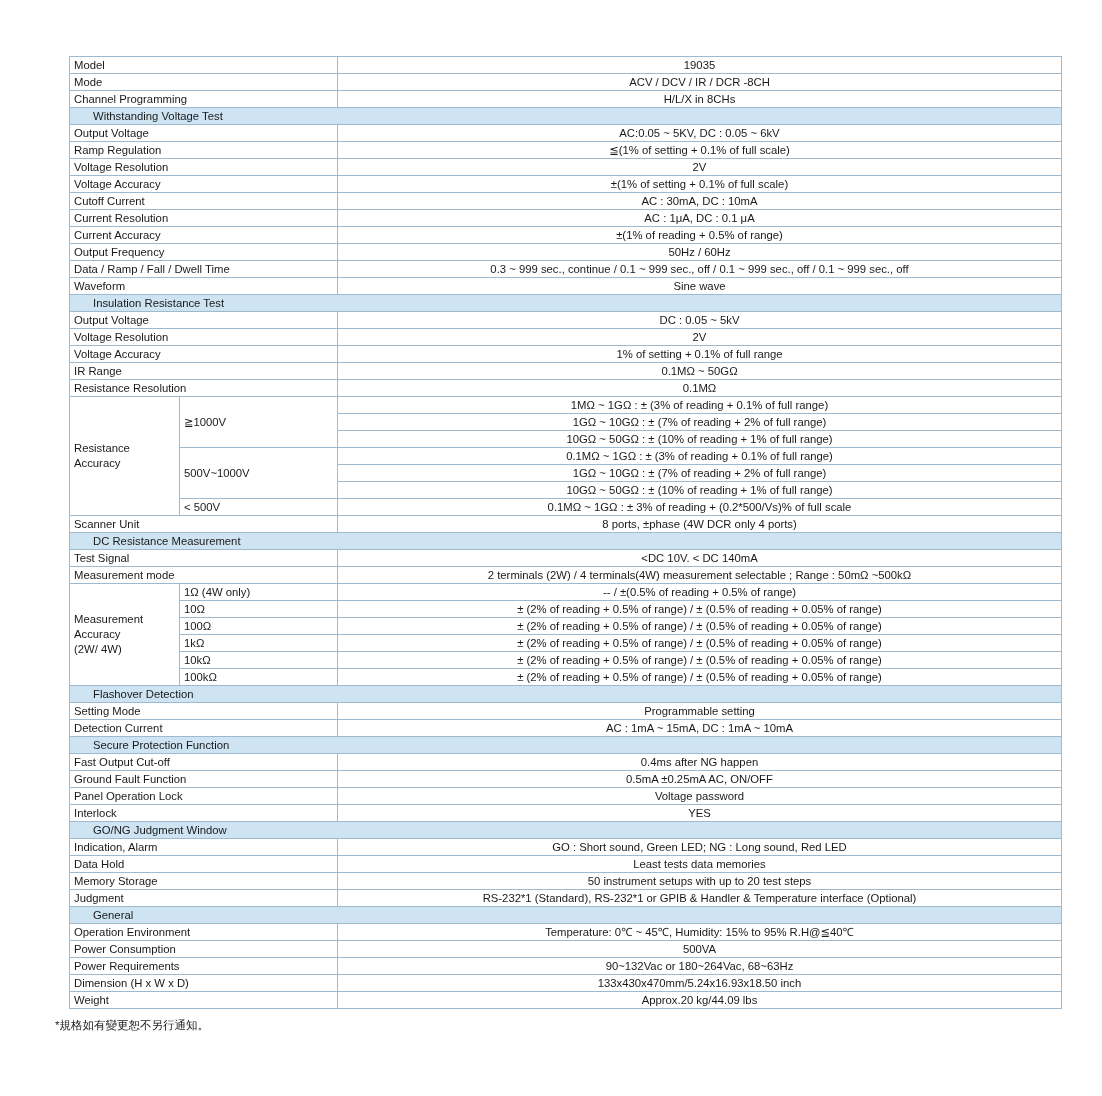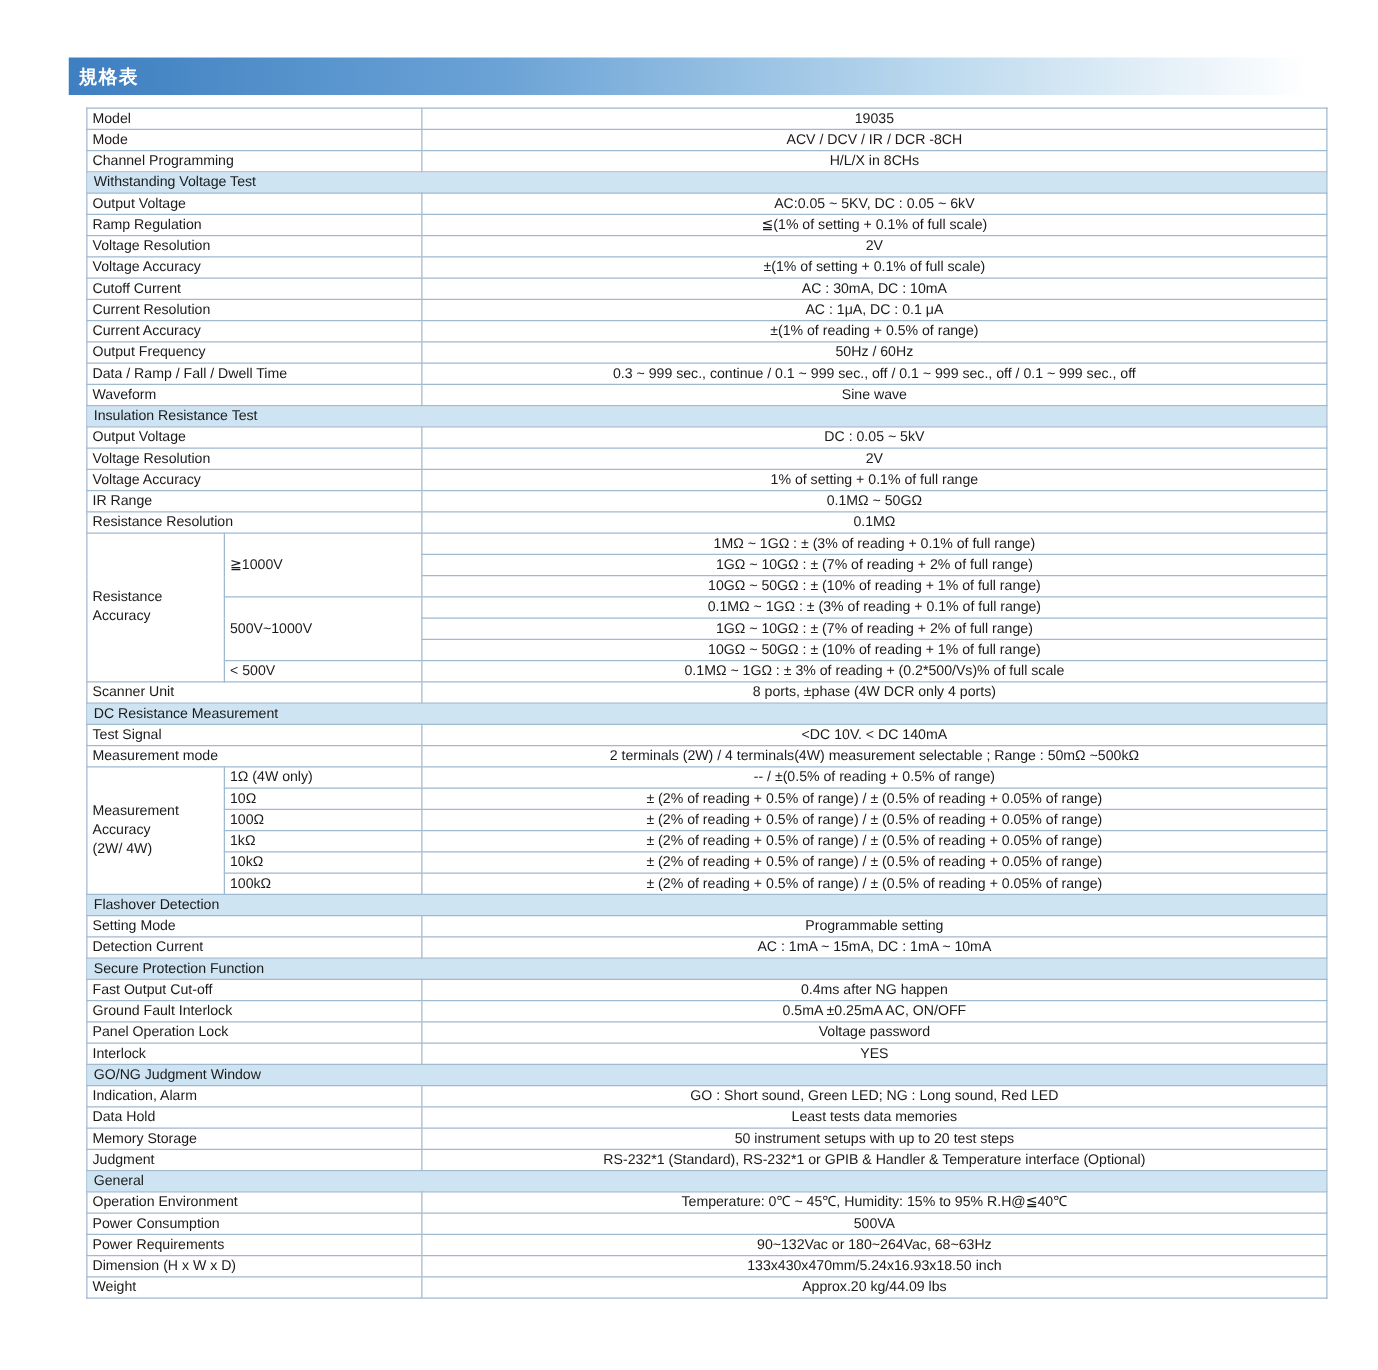--- a/index.html
+++ b/index.html
@@ -59,21 +59,21 @@
     text-align: left;
     padding-left: 5px;
   }
   td.value {
     text-align: center;
   }
   tr.section td {
     background: #cfe4f2;
     font-weight: normal;
     text-align: left;
-    padding-left: 5px;
+    padding-left: 23px;
   }
   td.sub {
     text-align: left;
     padding-left: 5px;
   }
   td.grouplabel {
     text-align: left;
     padding-left: 5px;
     vertical-align: middle;
     white-space: normal;
@@ -83,23 +83,20 @@
     margin-top: 9px;
     font-size: 11.5px;
     color: #1a1a1a;
   }
 </style>
 </head>
 <body>
 
 <div class="page">
 
-  <div class="banner">
-    <span class="banner-title">規格表</span>
-  </div>
 
   <table class="spec">
     <colgroup>
       <col style="width:110px">
       <col style="width:158px">
       <col style="width:724px">
     </colgroup>
     <tbody id="tbody">
         <tr>
           <td class="label" colspan="2">Model</td>
@@ -256,21 +253,21 @@
           <td class="value">AC : 1mA ~ 15mA, DC : 1mA ~ 10mA</td>
         </tr>
         <tr class="section">
           <td colspan="3">Secure Protection Function</td>
         </tr>
         <tr>
           <td class="label" colspan="2">Fast Output Cut-off</td>
           <td class="value">0.4ms after NG happen</td>
         </tr>
         <tr>
-          <td class="label" colspan="2">Ground Fault Interlock</td>
+          <td class="label" colspan="2">Ground Fault Function</td>
           <td class="value">0.5mA ±0.25mA AC, ON/OFF</td>
         </tr>
         <tr>
           <td class="label" colspan="2">Panel Operation Lock</td>
           <td class="value">Voltage password</td>
         </tr>
         <tr>
           <td class="label" colspan="2">Interlock</td>
           <td class="value">YES</td>
         </tr>
@@ -312,13 +309,14 @@
           <td class="label" colspan="2">Dimension (H x W x D)</td>
           <td class="value">133x430x470mm/5.24x16.93x18.50 inch</td>
         </tr>
         <tr>
           <td class="label" colspan="2">Weight</td>
           <td class="value">Approx.20 kg/44.09 lbs</td>
         </tr>
       </tbody>
   </table>
 
+  <div class="footnote">*規格如有變更恕不另行通知。</div>
 </div>
 
 </body></html>

